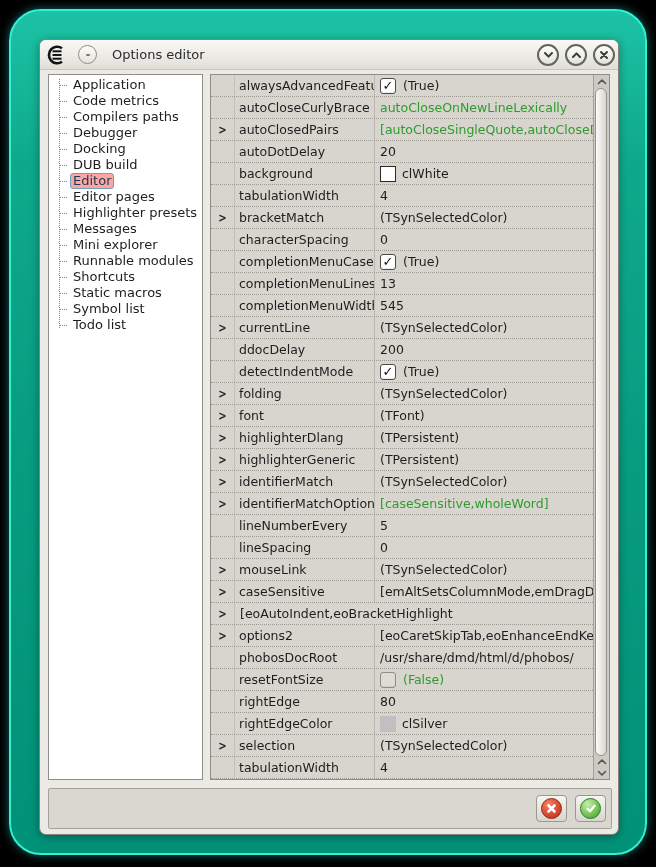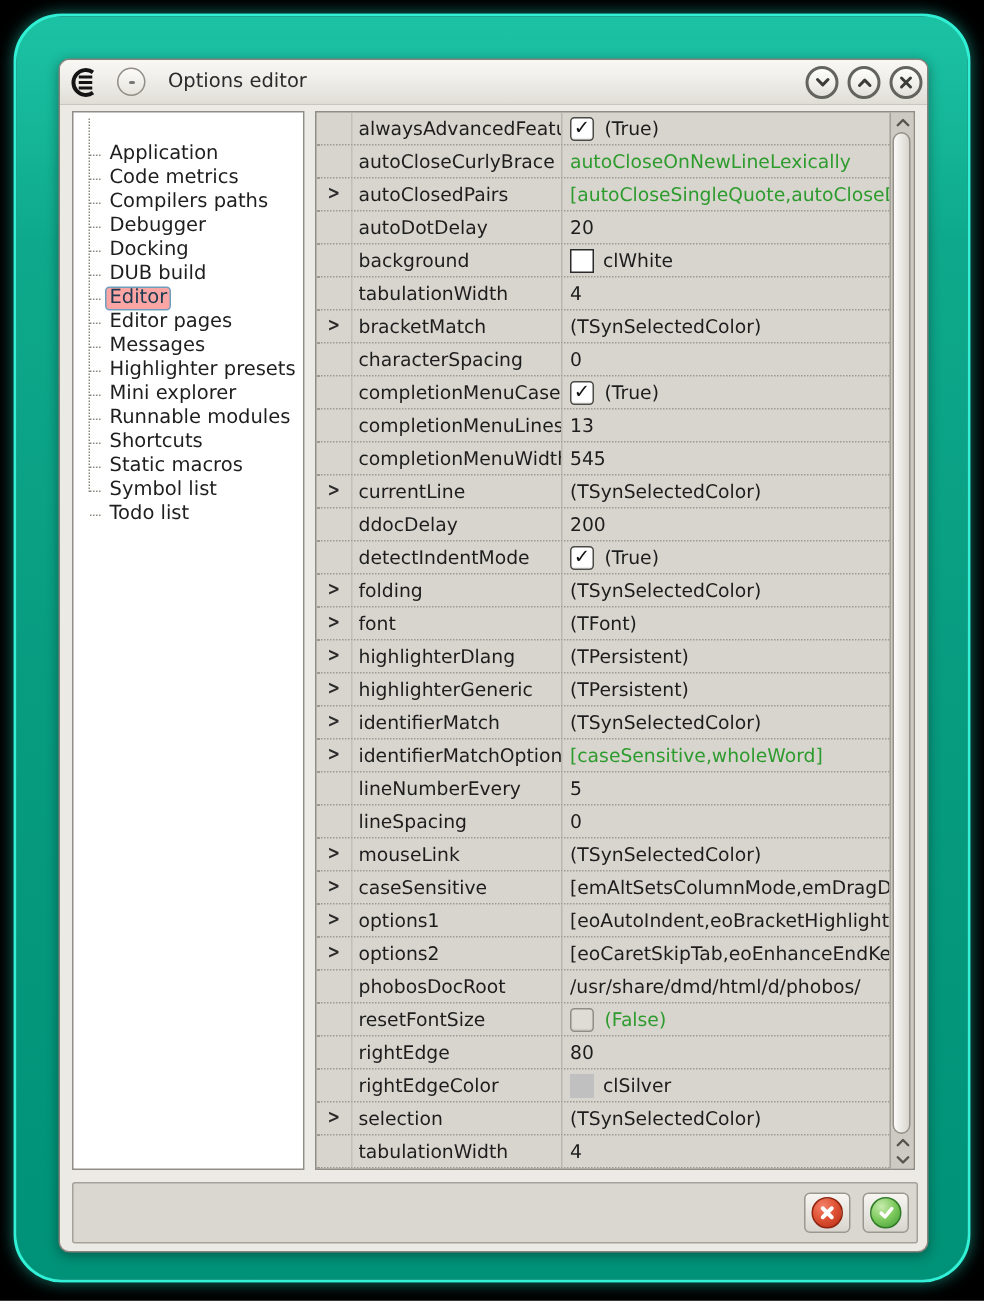--- a/index.html
+++ b/index.html
@@ -27,21 +27,21 @@
   .menu-btn i{width:4px;height:2px;background:#777;border-radius:1px;}
   .title{margin-left:15px;font-size:13px;color:#2b2b2b;}
   .winbtns{margin-left:auto;display:flex;gap:6px;}
   .circle-btn{width:22px;height:22px;border-radius:50%;border:2px solid #64645f;
     background:linear-gradient(180deg,#fdfdfb 0%,#efeee9 60%,#e2e0d9 100%);
     display:flex;align-items:center;justify-content:center;cursor:pointer;}
 
   
   .tree{position:absolute;left:8px;top:34px;width:155px;height:706px;background:#fff;
     border:1px solid #8f8d85;overflow:hidden;}
-  .tree-items{position:relative;padding-top:20px;}
+  .tree-items{position:relative;padding-top:2px;}
   .tree-items::before{content:"";position:absolute;left:10px;top:4px;height:249px;
     border-left:1px dotted #8a887f;}
   .tree-item{position:relative;height:16px;line-height:16px;padding-left:21px;font-size:13px;
     color:#1e1e1e;white-space:nowrap;cursor:pointer;}
   .tree-item::before{content:"";position:absolute;left:11px;top:8px;width:7px;
     border-top:1px dotted #8a887f;}
   .tree-item .lbl{display:inline-block;line-height:14px;padding:0 2px;border:1px solid transparent;}
   .tree-item.selected .lbl{background:#fca5a5;border:1px solid #6f9dbe;border-radius:3px;
     color:#1d3a50;}
 
@@ -127,22 +127,22 @@
     <div class="tree">
       <div class="tree-items">
           <div class="tree-item"><span class="lbl">Application</span></div>
           <div class="tree-item"><span class="lbl">Code metrics</span></div>
           <div class="tree-item"><span class="lbl">Compilers paths</span></div>
           <div class="tree-item"><span class="lbl">Debugger</span></div>
           <div class="tree-item"><span class="lbl">Docking</span></div>
           <div class="tree-item"><span class="lbl">DUB build</span></div>
           <div class="tree-item selected"><span class="lbl">Editor</span></div>
           <div class="tree-item"><span class="lbl">Editor pages</span></div>
+          <div class="tree-item"><span class="lbl">Highlighter presets</span></div>
           <div class="tree-item"><span class="lbl">Messages</span></div>
-          <div class="tree-item"><span class="lbl">Highlighter presets</span></div>
           <div class="tree-item"><span class="lbl">Mini explorer</span></div>
           <div class="tree-item"><span class="lbl">Runnable modules</span></div>
           <div class="tree-item"><span class="lbl">Shortcuts</span></div>
           <div class="tree-item"><span class="lbl">Static macros</span></div>
           <div class="tree-item"><span class="lbl">Symbol list</span></div>
           <div class="tree-item"><span class="lbl">Todo list</span></div>
         </div>
     </div>
 
     <div class="grid">
@@ -338,21 +338,20 @@
             </div>
             <div class="cell-name">caseSensitive</div>
             <div class="cell-value">
               <span>[emAltSetsColumnMode,emDragDr</span>
             </div>
           </div>
           <div class="prow">
             <div class="cell-gutter">
               <span class="expander">&gt;</span>
             </div>
-            <div class="cell-name">options1</div>
             <div class="cell-value">
               <span>[eoAutoIndent,eoBracketHighlight</span>
             </div>
           </div>
           <div class="prow">
             <div class="cell-gutter">
               <span class="expander">&gt;</span>
             </div>
             <div class="cell-name">options2</div>
             <div class="cell-value">

